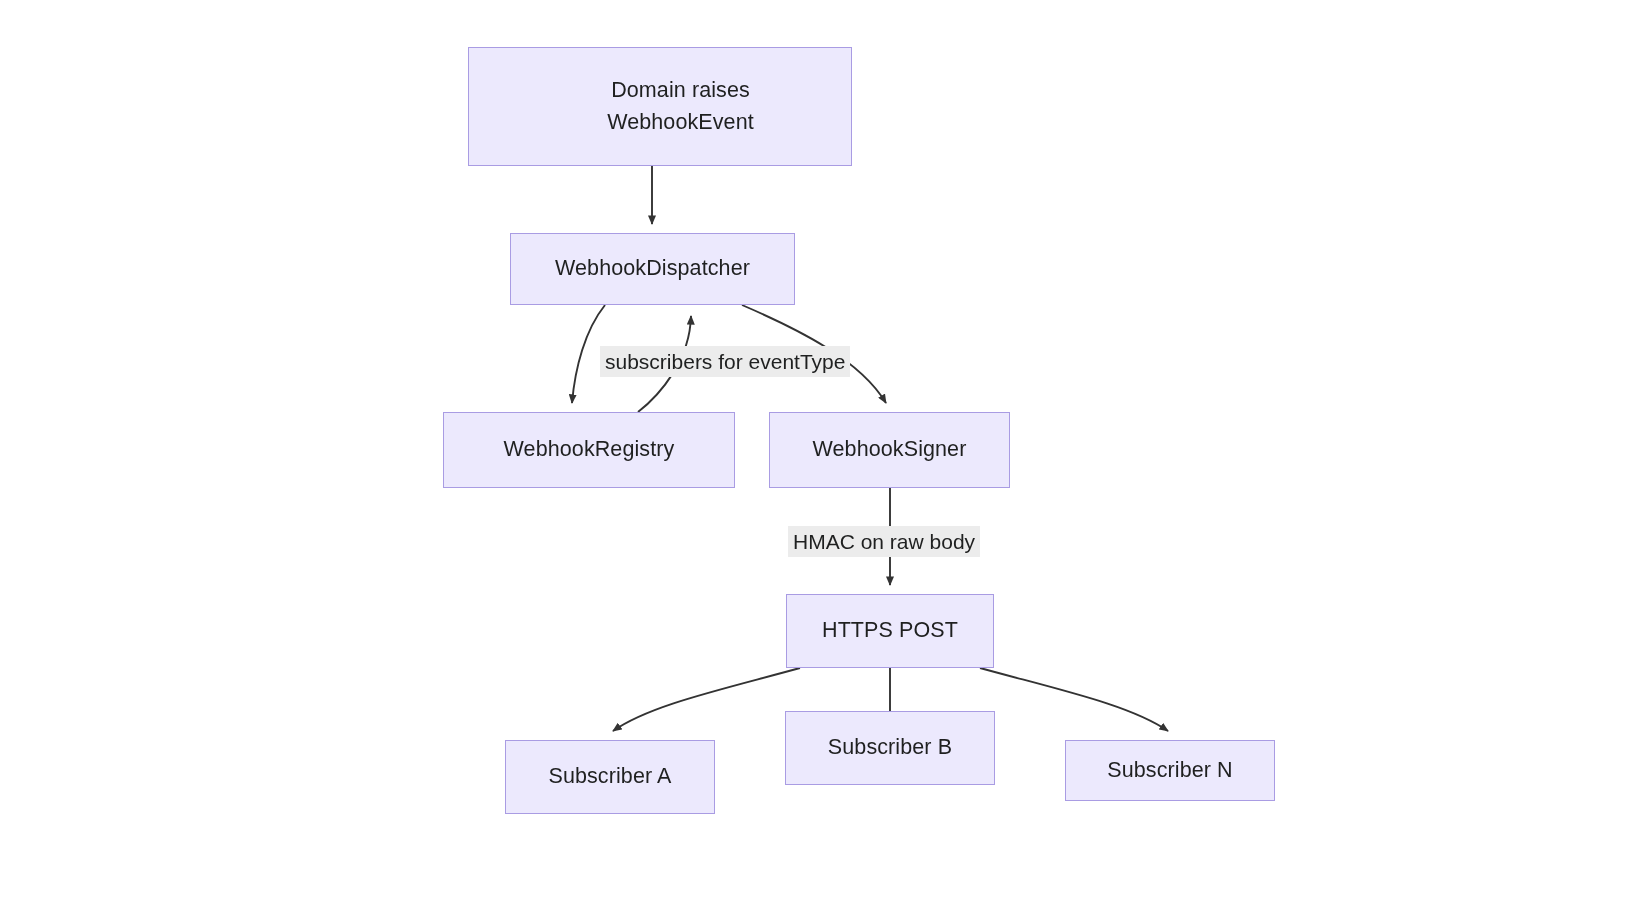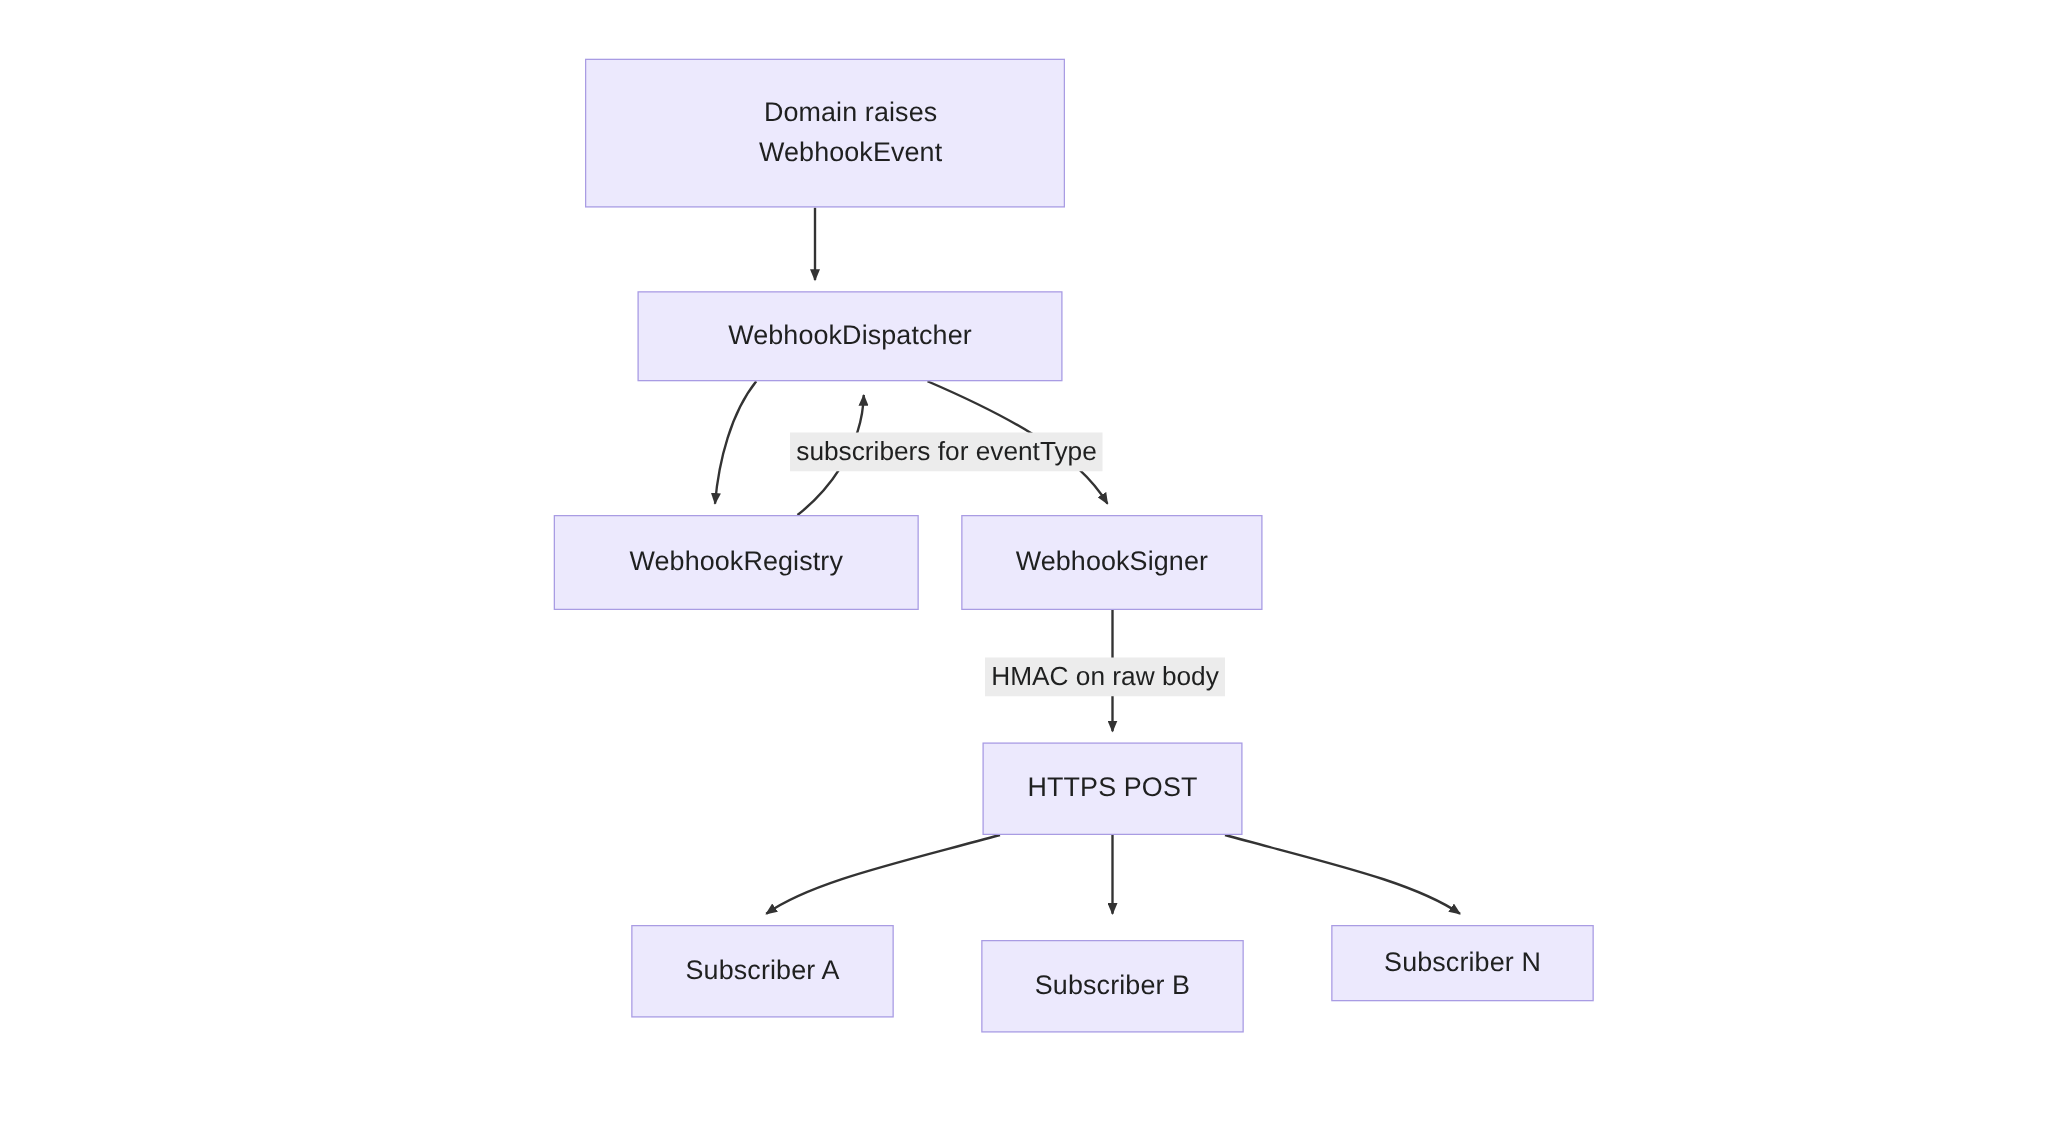--- a/index.html
+++ b/index.html
@@ -84,45 +84,45 @@
     <path d="M890,668 L890,731" fill="none" stroke="#333333" stroke-width="1.9" marker-end="url(#arrowhead)"></path>
 
     <path d="M980,668 C1060,690 1130,705 1168,731" fill="none" stroke="#333333" stroke-width="1.9" marker-end="url(#arrowhead)"></path>
   </svg>
 
   <div class="node" style="left:468px; top:47px; width:384px; height:119px;padding-left:41px;">
     <span class="node-label">Domain raises
 WebhookEvent</span>
   </div>
 
-  <div class="node" style="left:510px; top:233px; width:340px; height:72px;">
+  <div class="node" style="left:510px; top:233px; width:285px; height:72px;">
     <span class="node-label">WebhookDispatcher</span>
   </div>
 
   <div class="node" style="left:443px; top:412px; width:292px; height:76px;">
     <span class="node-label">WebhookRegistry</span>
   </div>
 
   <div class="node" style="left:769px; top:412px; width:241px; height:76px;justify-content:center;">
     <span class="node-label">WebhookSigner</span>
   </div>
 
   <div class="node" style="left:786px; top:594px; width:208px; height:74px;">
     <span class="node-label">HTTPS POST</span>
   </div>
 
   <div class="node" style="left:505px; top:740px; width:210px; height:74px;">
     <span class="node-label">Subscriber A</span>
   </div>
 
-  <div class="node" style="left:785px; top:752px; width:210px; height:74px;">
+  <div class="node" style="left:785px; top:711px; width:210px; height:74px;">
     <span class="node-label">Subscriber B</span>
   </div>
 
   <div class="node" style="left:1065px; top:740px; width:210px; height:61px;">
     <span class="node-label">Subscriber N</span>
   </div>
 
-  <div class="edge-label" style="left:632px; top:346px;">subscribers for eventType</div>
+  <div class="edge-label" style="left:600px; top:346px;">subscribers for eventType</div>
 
   <div class="edge-label" style="left:788px; top:526px;">HMAC on raw body</div>
 
 </div>
 
 </body></html>

